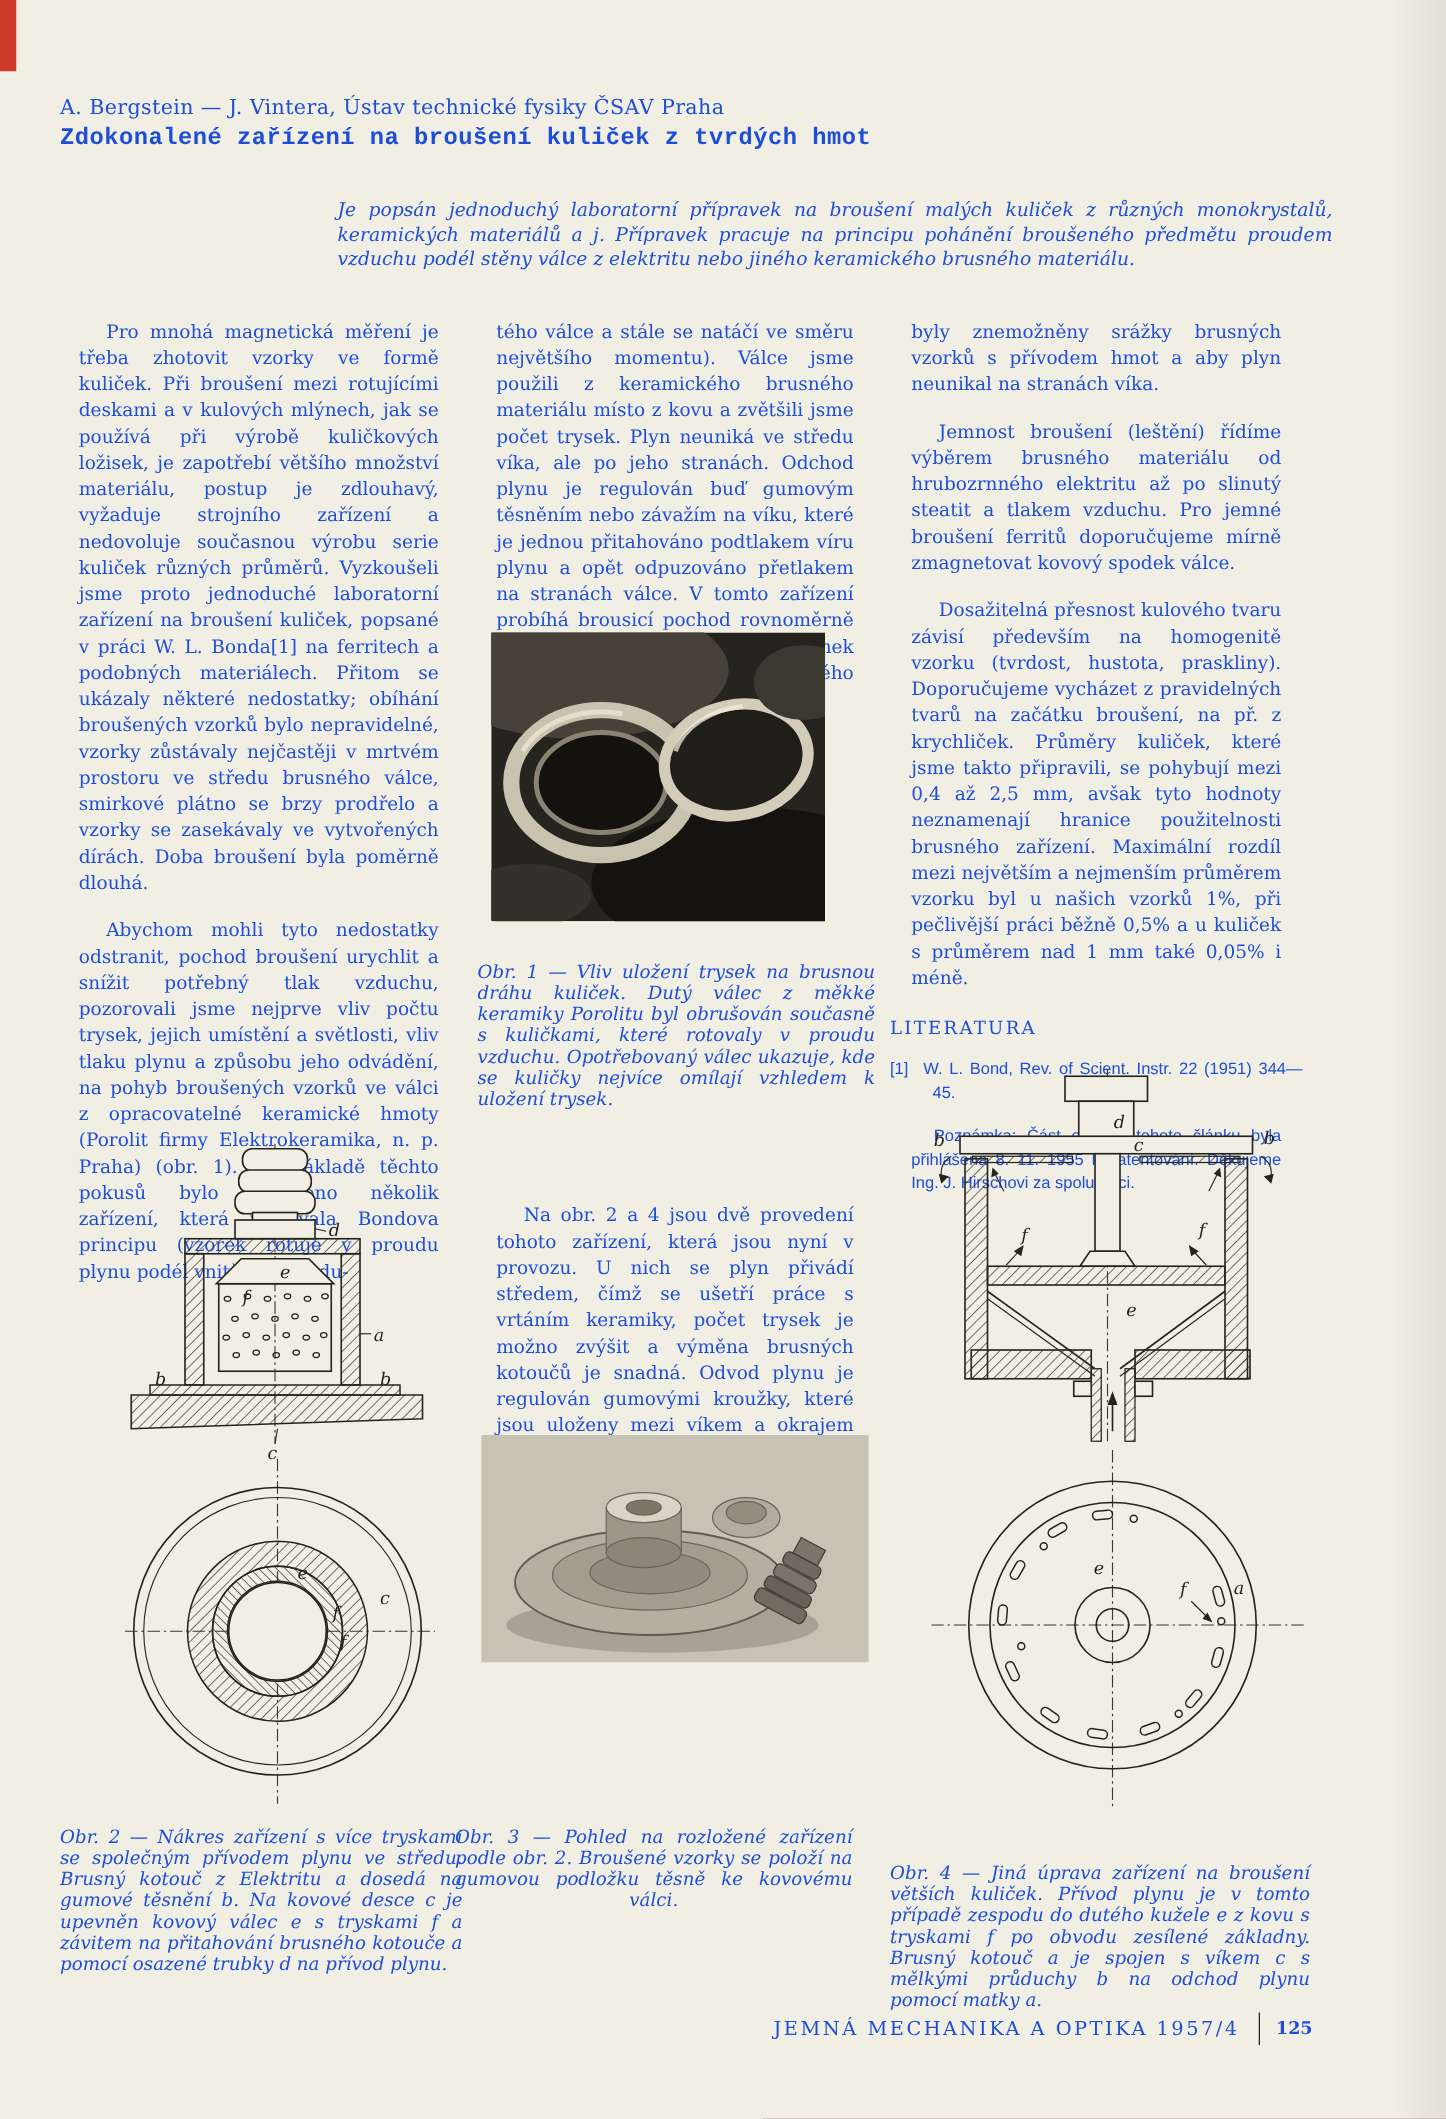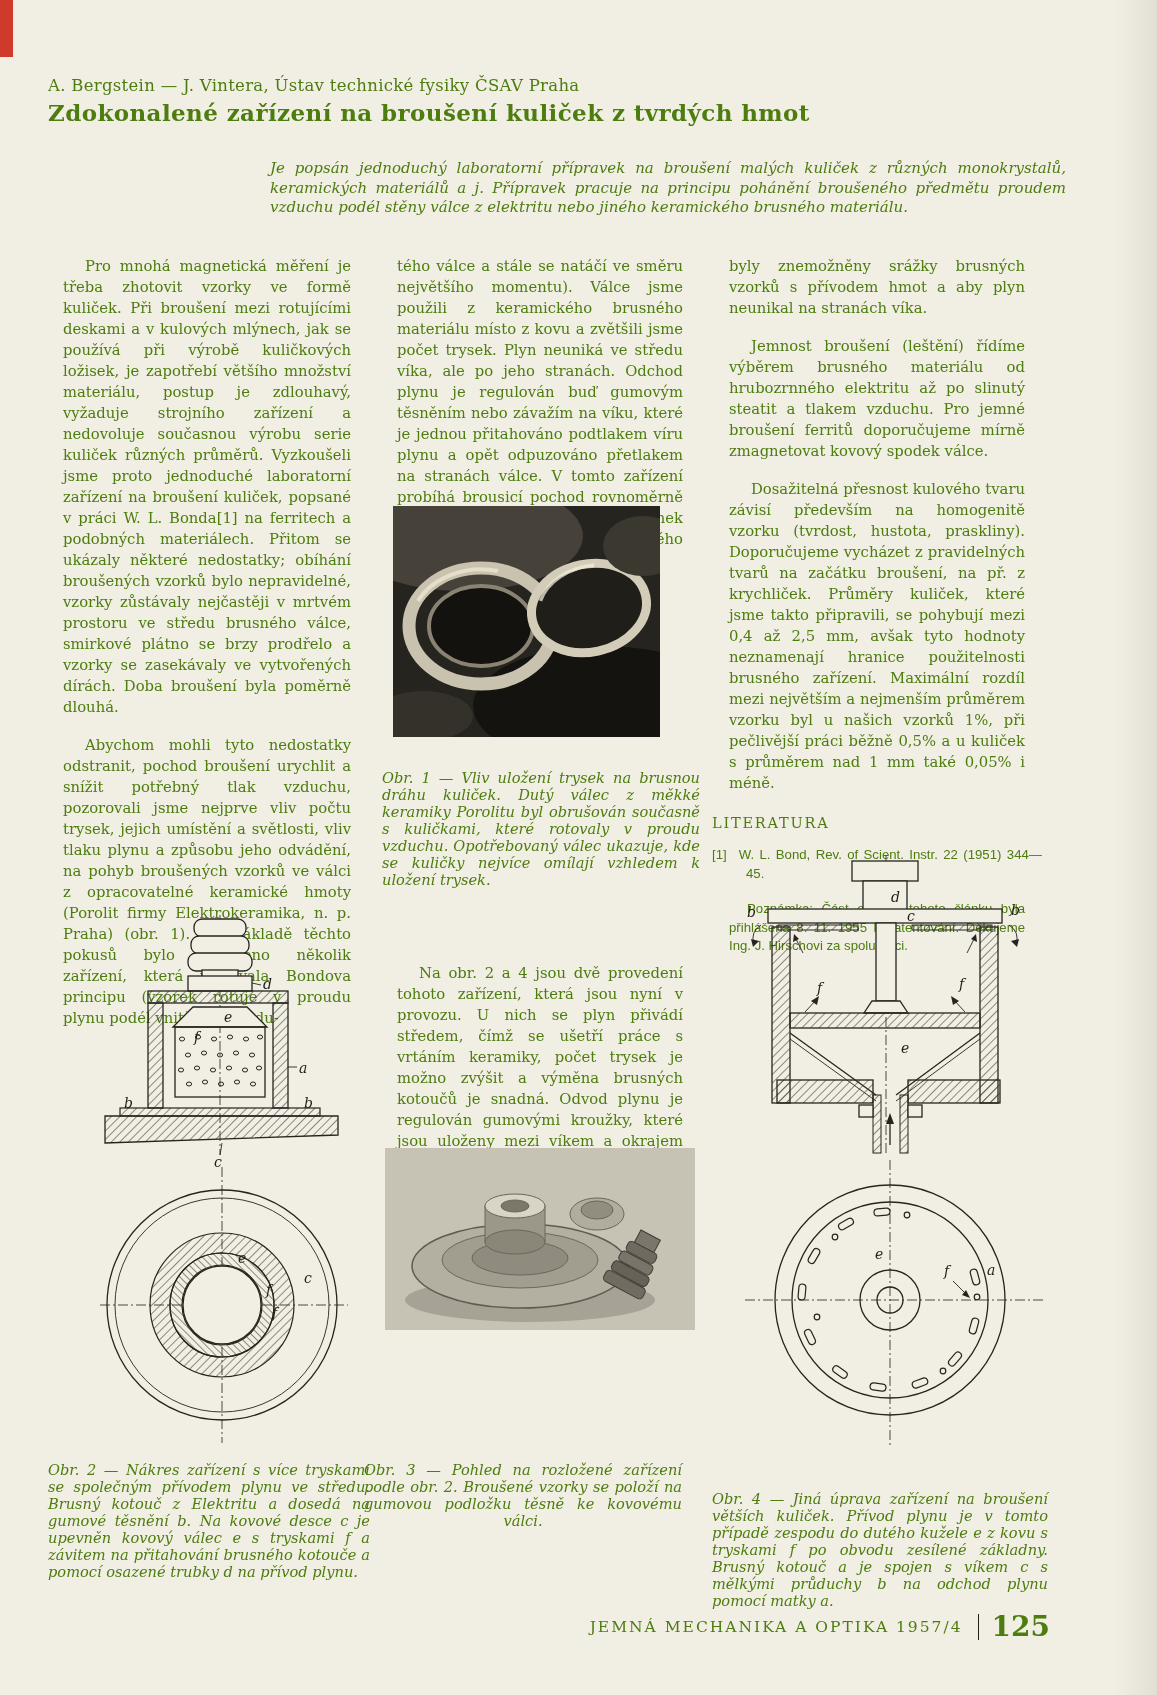--- a/index.html
+++ b/index.html
@@ -1,37 +1,37 @@
 <!DOCTYPE html>
 <html><head>
 <meta charset="utf-8">
 <style>
   html,body{margin:0;padding:0;background:#9a968c;}
   .page{position:relative;width:1157px;height:1695px;background:#f1eee3;
-        font-family:"DejaVu Serif","Liberation Serif",serif;color:#4d7c0f;overflow:hidden;}
+        font-family:"DejaVu Serif","Liberation Serif",serif;color:#1d4ed8;overflow:hidden;}
   .abs{position:absolute;}
   .body-text{font-size:14.8px;line-height:21px;text-align:justify;}
   .body-text p{margin:17px;}
   .ind{text-indent:22px;}
   .authors{font-size:16.5px;letter-spacing:.3px;}
-  .title{font-size:23px;font-weight:bold;letter-spacing:.4px;margin:0;}
+  .title{font-size:19px;font-weight:bold;letter-spacing:.4px;margin:0;font-family:Liberation Mono, monospace;}
   .abstract{font-style:italic;font-size:15px;line-height:19.5px;text-align:justify;}
   .caption{font-style:italic;font-size:14.6px;line-height:17px;text-align:justify;}
   .caption.centerlast{text-align-last:center;}
   .lit-head{font-size:14.5px;letter-spacing:1.8px;margin:20px 0 12px 0;font-weight:normal;}
   .sans{font-family:"Liberation Sans","DejaVu Sans",sans-serif;font-size:13.2px;line-height:18.5px;text-align:justify;}
   .ref{padding-left:34px;text-indent:-34px;}
   .ref-num{margin-right:12px;}
   .note{margin-top:16px;text-indent:18px;}
   .red-mark{background:#cf3a2a;}
   .edge-shade{background:linear-gradient(to right, rgba(0,0,0,0) 0%, rgba(90,85,75,.10) 100%);}
   .footer{display:flex;align-items:center;margin-left:12px;}
   .footer-journal{font-size:15.5px;letter-spacing:2px;white-space:nowrap;}
   .footer-rule{display:inline-block;width:1px;height:26px;background:#211f1a;margin:0 13px 0 15px;}
-  .footer-page{font-size:28px;font-weight:bold;}
+  .footer-page{font-size:14px;font-weight:bold;}
   svg{display:block;}
   .lbl{font:italic 14px "DejaVu Serif","Liberation Serif",serif;fill:#211f1a;}
   .ln{stroke:#26241f;stroke-width:1.3;fill:none;}
   .thin{stroke:#26241f;stroke-width:.9;fill:none;}
   .cl{stroke:#3a372f;stroke-width:.9;fill:none;stroke-dasharray:10 3 2 3;}
   .paperfill{fill:#f1eee3;stroke:#26241f;stroke-width:1.3;}
 </style>
 </head>
 <body>
 

